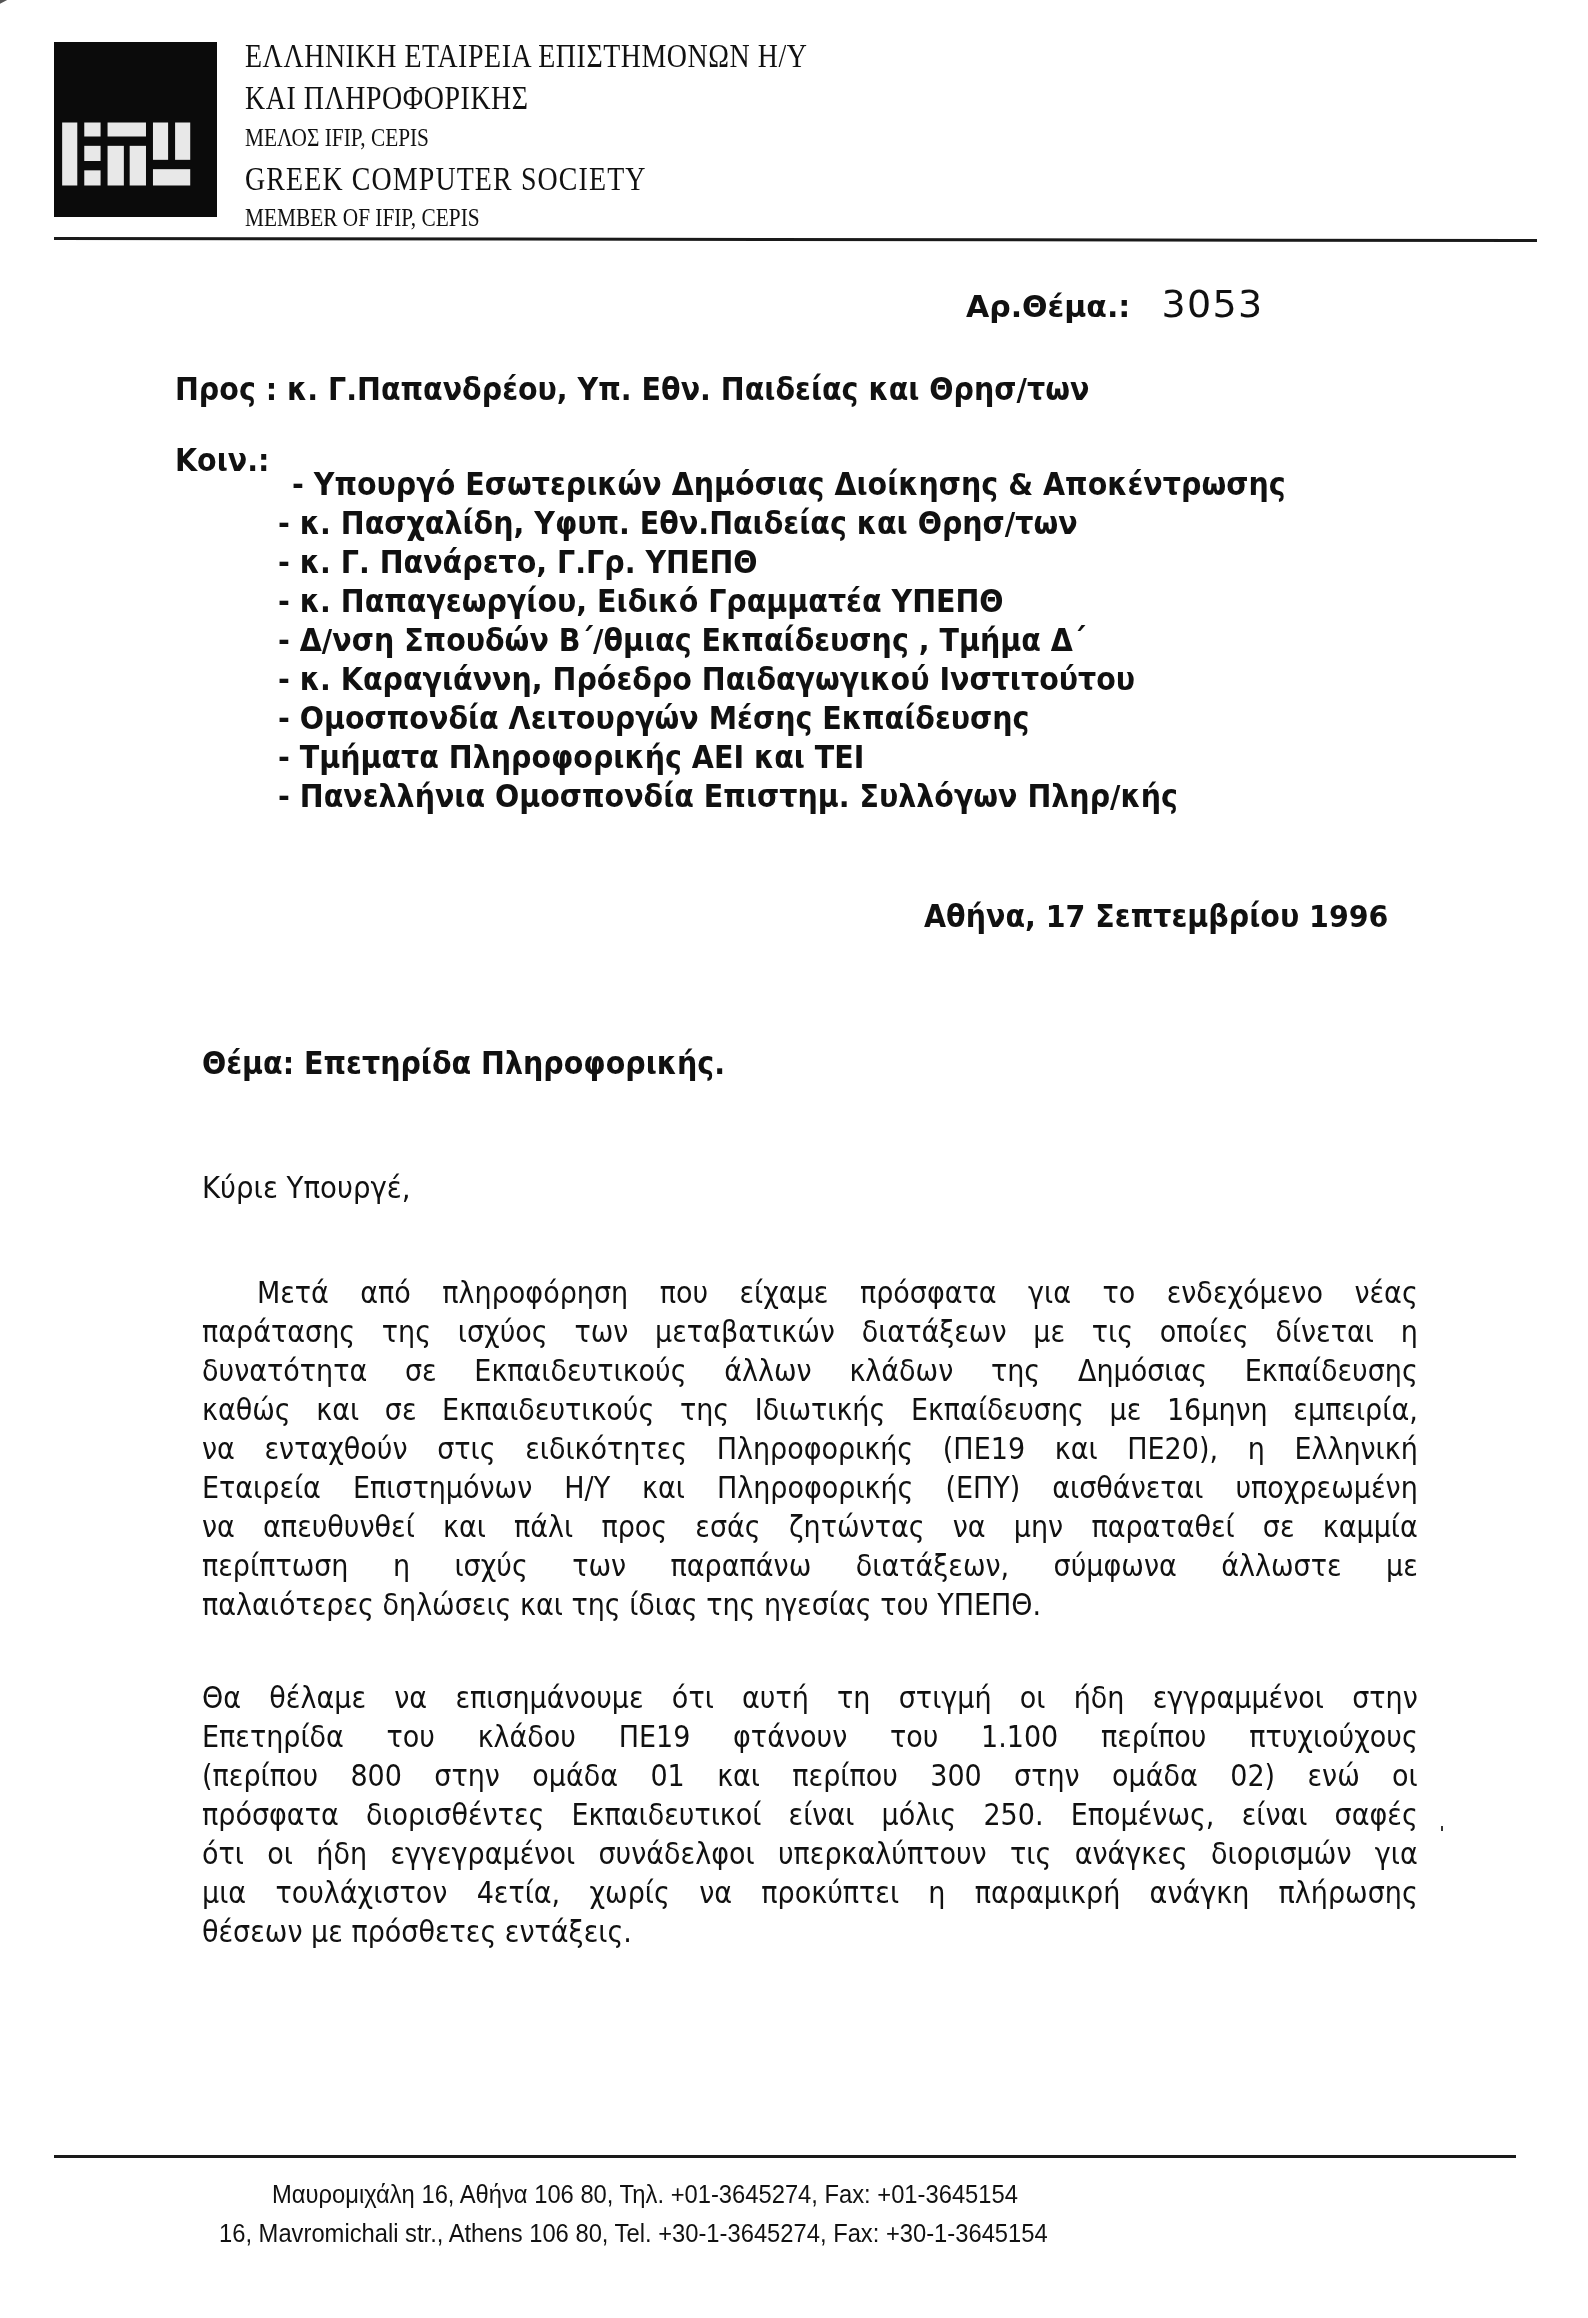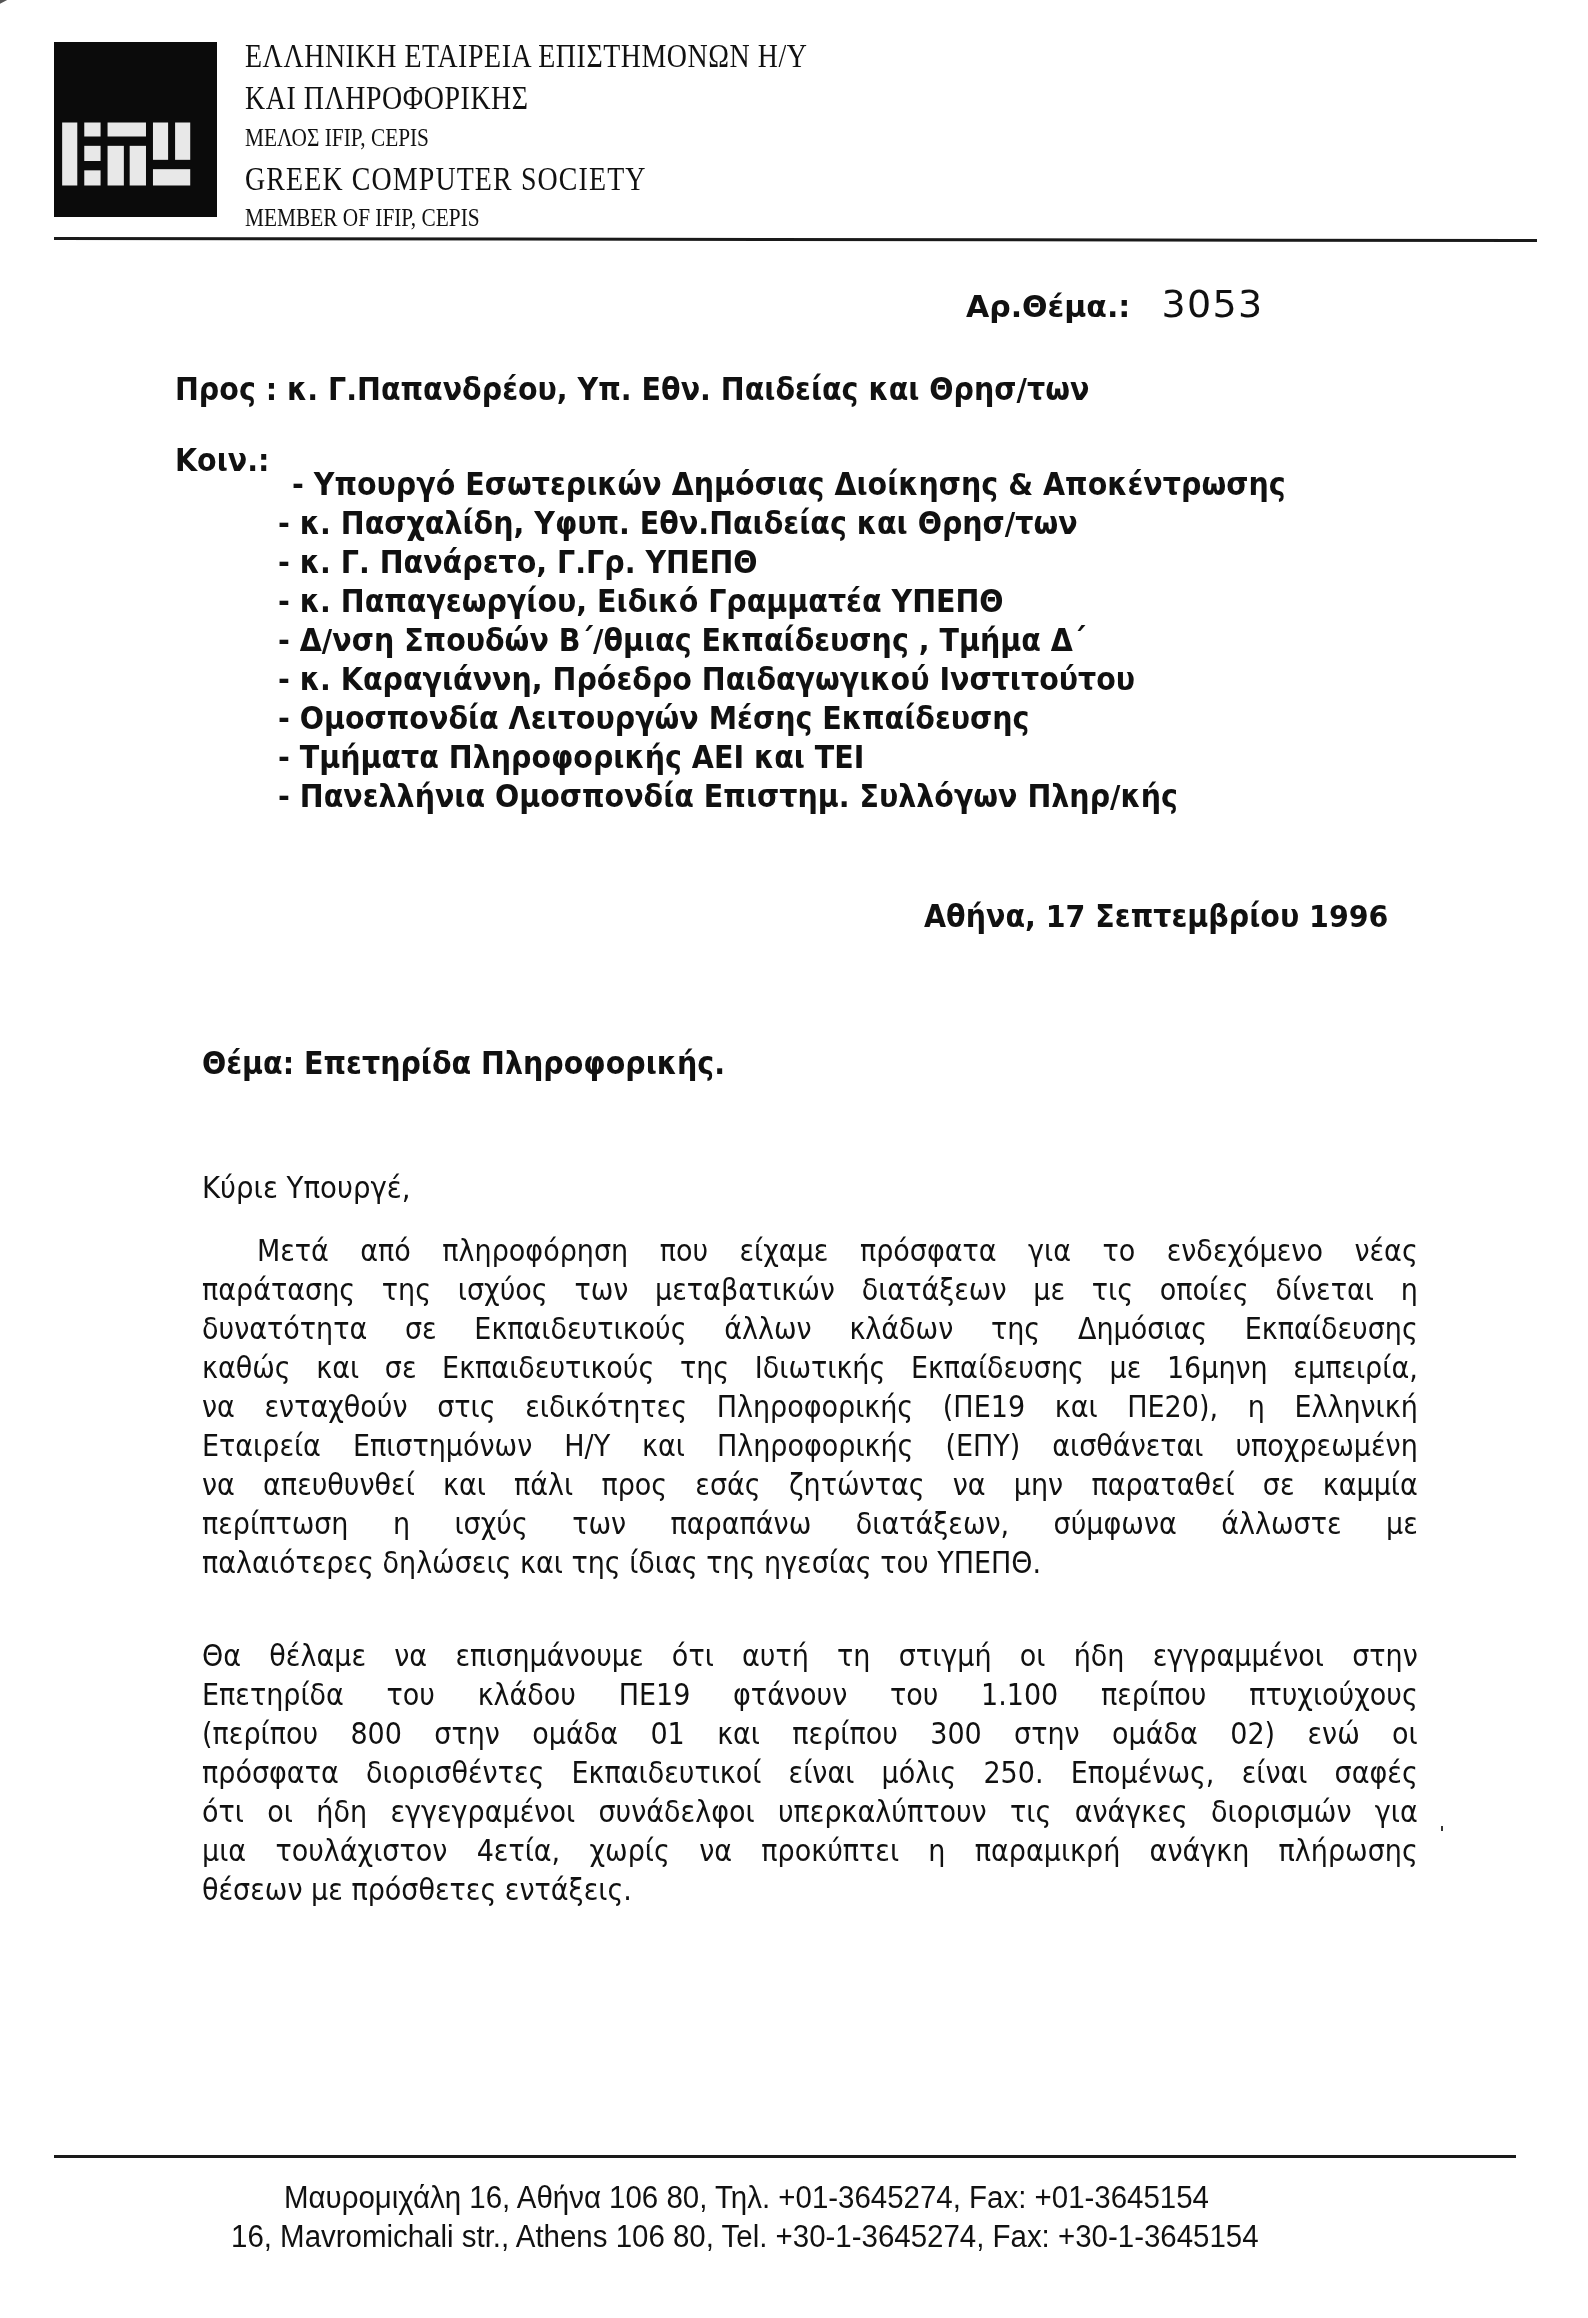--- a/index.html
+++ b/index.html
@@ -22,27 +22,27 @@
   .protocol .num { font-family:"DejaVu Sans", sans-serif; font-weight:normal; font-size:38px; margin-left:31px; letter-spacing:1.4px; }
   .hdr { font-size:31px; font-weight:bold; white-space:nowrap; transform:scaleX(0.92); transform-origin:left; }
   .to { left:175px; top:371px; }
   .cc { left:175px; top:442px; }
   .cc-list { left:292px; top:466px; }
   .cc-list .item { font-size:31px; font-weight:bold; white-space:nowrap; height:39px; transform:scaleX(0.92); transform-origin:left; }
   .cc-list .item:first-child { margin-left:0; }
   .date { left:924px; top:898px; font-size:31px; font-weight:bold; white-space:nowrap; transform:scaleX(0.92); transform-origin:left; }
   .subject { left:202px; top:1045px; font-size:31px; font-weight:bold; white-space:nowrap; transform:scaleX(0.92); transform-origin:left; }
   .greeting { left:202px; top:1170px; font-size:30px; white-space:nowrap; transform:scaleX(0.92); transform-origin:left; }
-  .para { left:202px; width:1217px; font-size:30px; line-height:39px; }
+  .para { left:202px; width:1217px; font-size:30px; line-height:39px;margin-top:42px; }
   .para .ln { display:block; white-space:nowrap; text-align:justify; text-align-last:justify; transform:scaleX(0.9); transform-origin:left; width:111%; }
   .para .ln.last { text-align-last:left; }
   .para .ln.indent { padding-left:61px; box-sizing:border-box; }
   .p1 { top:1231px; }
   .p2 { top:1636px; }
-  .footer { left:12px; width:1523px; text-align:center; font-size:31px; white-space:nowrap; font-family:"Liberation Sans", sans-serif; }
+  .footer { left:0; width:1523px; text-align:center; font-size:25px; white-space:nowrap; font-family:"Liberation Sans", sans-serif; }
   .footer .f1 { position:absolute; top:2180px; left:272px; transform:scaleX(0.95); transform-origin:left; }
   .footer .f2 { position:absolute; top:2219px; left:219px; transform:scaleX(0.95); transform-origin:left; }
   .speck { width:2px; height:5.4px; background:#333; }
 </style>
 </head>
 <body>
 
 <div class="abs corner-mark"></div>
 
 <div class="abs logo">

